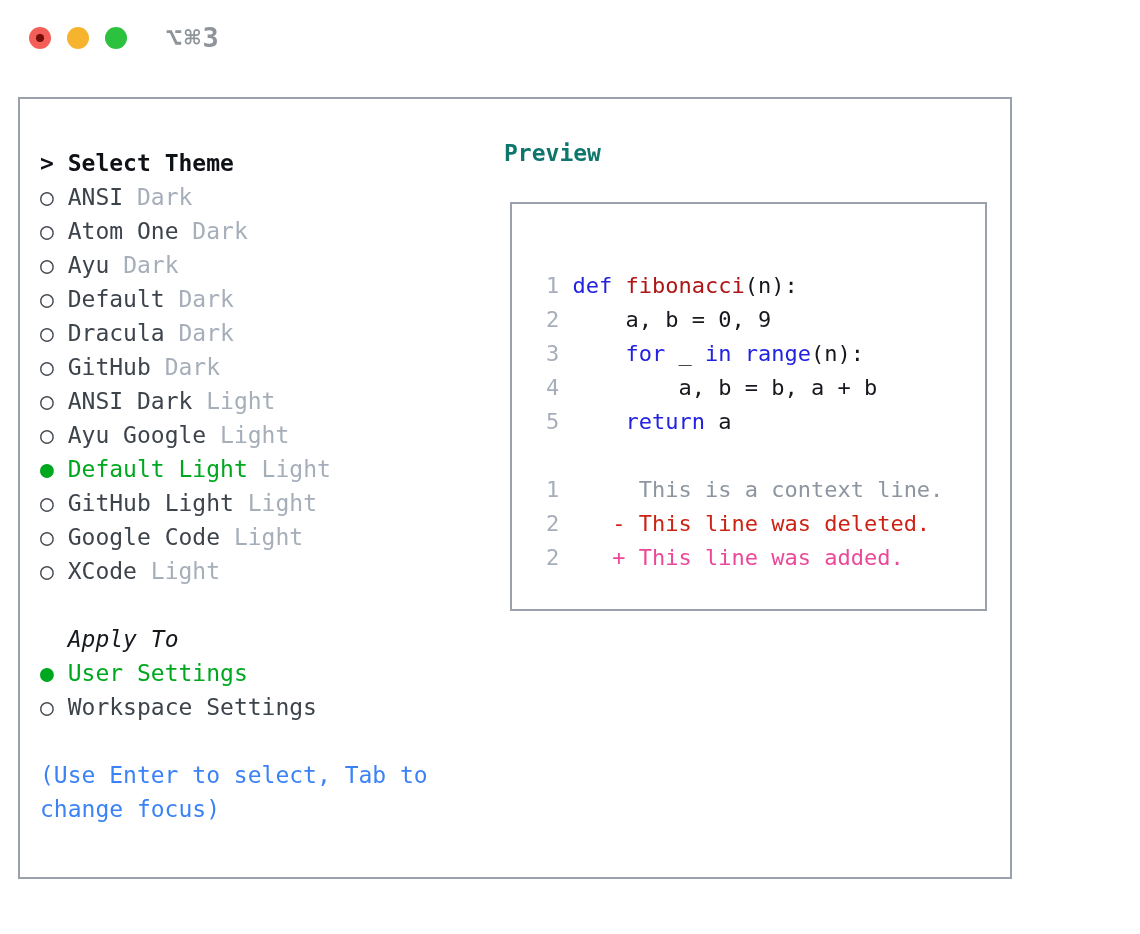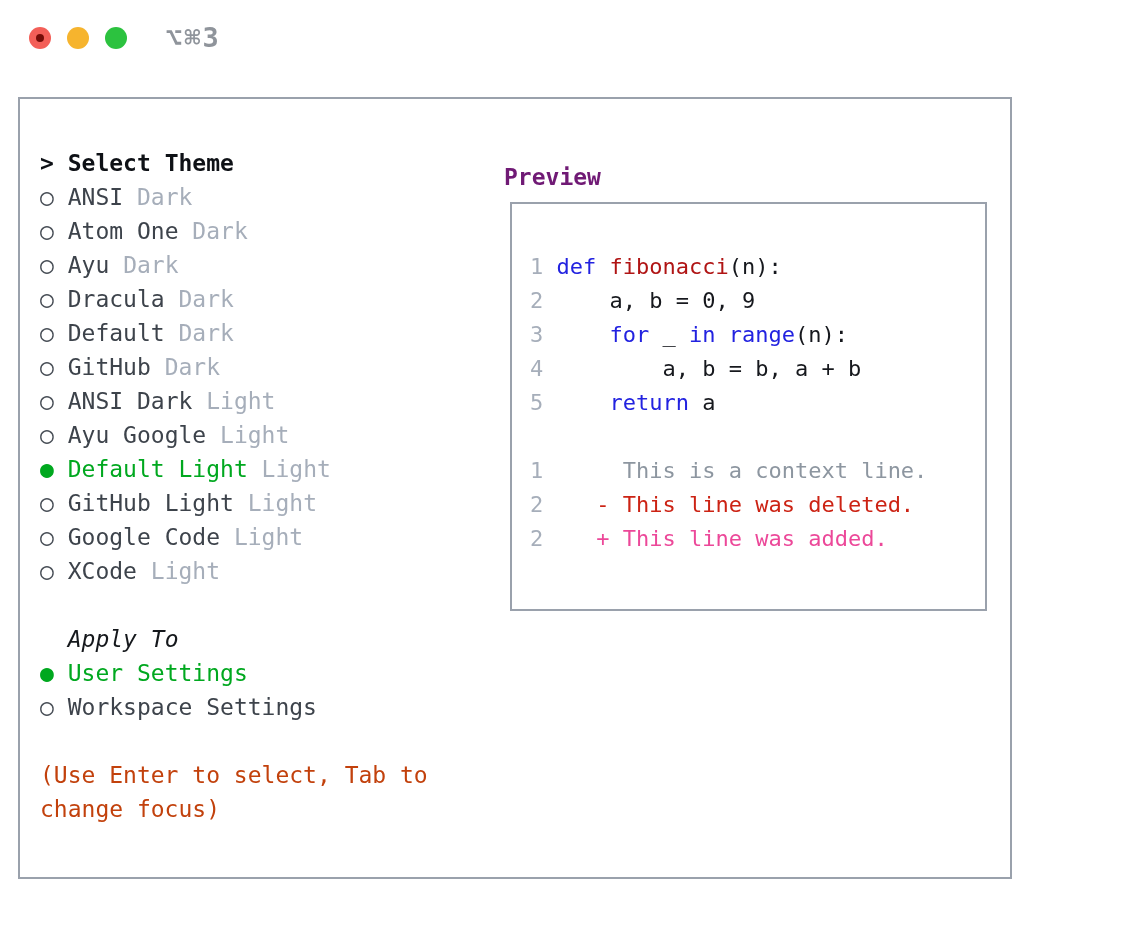--- a/index.html
+++ b/index.html
@@ -18,27 +18,27 @@
           border:2px solid #9aa1ac;border-radius:0;background:#ffffff;box-sizing:border-box;}
   .menu{position:absolute;left:20px;top:47px;font-size:23px;line-height:34px;color:#3d434b;}
   .row{white-space:pre;}
   .prompt{color:#0e1116;font-weight:bold;}
   .hdr{color:#0e1116;font-weight:bold;}
   .bullet{color:#4a5058;}
   .row.selected .bullet,.row.selected .label{color:#00a81f;}
   .tag{color:#a6aeba;}
   .spacer{height:34px;}
   .apply-hdr{color:#15181c;font-style:italic;}
-  .hint{width:430px;color:#c2410c;white-space:normal;}
+  .hint{width:430px;color:#3b82f6;white-space:normal;}
   
-  .preview-title{position:absolute;left:484px;top:61px;font-size:23px;line-height:34px;
-                 font-weight:bold;color:#701a75;}
+  .preview-title{position:absolute;left:484px;top:37px;font-size:23px;line-height:34px;
+                 font-weight:bold;color:#0f766e;}
   .preview-box{position:absolute;left:490px;top:103px;width:477px;height:409px;
                border:2px solid #9aa1ac;background:#ffffff;box-sizing:border-box;overflow:hidden;}
-  .codepane{padding:46px 0 0 18px;font-size:22px;line-height:34px;color:#16181d;}
+  .codepane{padding:46px 0 0 34px;font-size:22px;line-height:34px;color:#16181d;margin-top:19px;}
   .cl{white-space:pre;}
   .ln{color:#a6aeba;}
   .tok-kw{color:#2222e0;}
   .tok-fn{color:#b01414;}
   .diff-block{margin-top:34px;}
   .k-context{color:#8d96a0;}
   .k-deleted{color:#cc2314;}
   .k-added{color:#ec4899;}
 </style>
 </head>
@@ -56,22 +56,22 @@
   </div>
 
   <div class="window">
 
     <div class="menu">
       <div class="row"><span class="prompt">&gt;</span><span> </span><span class="hdr">Select Theme</span></div>
       <div id="theme-list">
           <div class="row"><span class="bullet">○</span><span> </span><span class="label">ANSI</span><span> </span><span class="tag">Dark</span></div>
           <div class="row"><span class="bullet">○</span><span> </span><span class="label">Atom One</span><span> </span><span class="tag">Dark</span></div>
           <div class="row"><span class="bullet">○</span><span> </span><span class="label">Ayu</span><span> </span><span class="tag">Dark</span></div>
+          <div class="row"><span class="bullet">○</span><span> </span><span class="label">Default</span><span> </span><span class="tag">Dark</span></div>
           <div class="row"><span class="bullet">○</span><span> </span><span class="label">Dracula</span><span> </span><span class="tag">Dark</span></div>
-          <div class="row"><span class="bullet">○</span><span> </span><span class="label">Default</span><span> </span><span class="tag">Dark</span></div>
           <div class="row"><span class="bullet">○</span><span> </span><span class="label">GitHub</span><span> </span><span class="tag">Dark</span></div>
           <div class="row"><span class="bullet">○</span><span> </span><span class="label">ANSI Dark</span><span> </span><span class="tag">Light</span></div>
           <div class="row"><span class="bullet">○</span><span> </span><span class="label">Ayu Google</span><span> </span><span class="tag">Light</span></div>
           <div class="row selected"><span class="bullet">●</span><span> </span><span class="label">Default Light</span><span> </span><span class="tag">Light</span></div>
           <div class="row"><span class="bullet">○</span><span> </span><span class="label">GitHub Light</span><span> </span><span class="tag">Light</span></div>
           <div class="row"><span class="bullet">○</span><span> </span><span class="label">Google Code</span><span> </span><span class="tag">Light</span></div>
           <div class="row"><span class="bullet">○</span><span> </span><span class="label">XCode</span><span> </span><span class="tag">Light</span></div>
         </div>
       <div class="spacer"></div>
       <div class="row"><span>  </span><span class="apply-hdr">Apply To</span></div>

